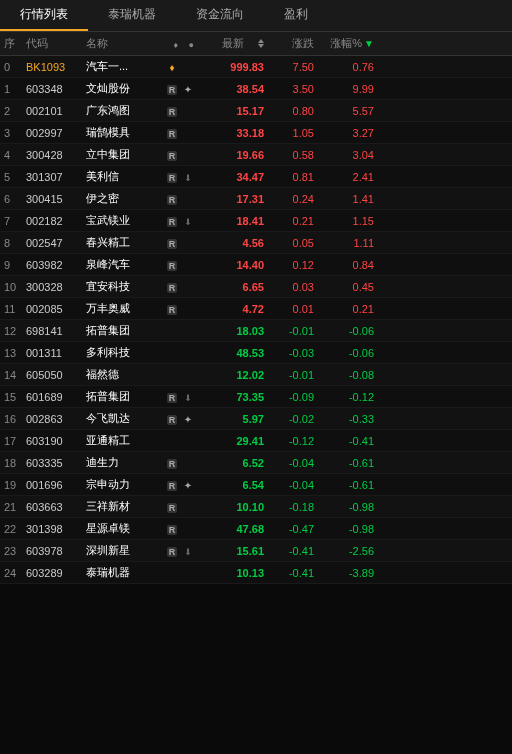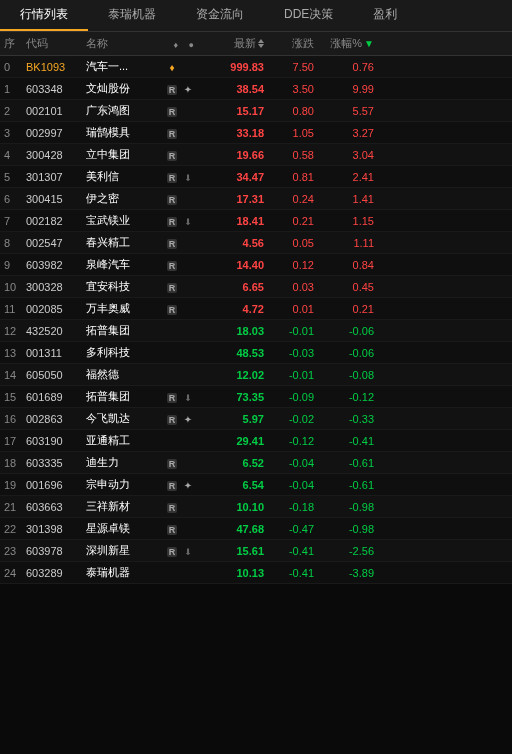--- a/index.html
+++ b/index.html
@@ -85,21 +85,21 @@
       font-weight: bold;
     }
     .icon-diamond {
       color: #f5a623;
       font-size: 10px;
     }
     .latest-header {
       display: flex;
       align-items: center;
       justify-content: flex-end;
-      gap: 2px;
+      gap: 14px;
     }
     .sort-dots {
       display: inline-flex;
       flex-direction: column;
       gap: 1px;
     }
     .sort-dot-up {
       width: 0;
       height: 0;
       border-left: 3px solid transparent;
@@ -125,21 +125,20 @@
     }
   </style>
 </head>
 <body>
 
 <div>
   <div style="display:flex; background:#1a1a1a; border-bottom:1px solid #333;">
     <div class="tab active">行情列表</div>
     <div class="tab">泰瑞机器</div>
     <div class="tab">资金流向</div>
-    <div class="tab">DDE决策</div>
     <div class="tab">盈利</div>
   </div>
 </div>
 
 <div class="table-header">
   <div class="col">序</div>
   <div class="col">代码</div>
   <div class="col">名称</div>
   <div class="col" style="color:#888;">
     <span style="font-size:9px;">♦</span>
@@ -281,21 +280,21 @@
     <div class="cell" style="color:#cccccc;text-align:left;">002085</div>
     <div class="cell" style="color:#fff;text-align:left;">万丰奥威</div>
     <div class="cell" style="text-align:center;"><span class="icon-r">R</span></div>
     <div class="cell" style="text-align:center;"></div>
     <div class="cell" style="color:#ff4444;font-weight:bold;">4.72</div>
     <div class="cell" style="color:#ff4444;">0.01</div>
     <div class="cell" style="color:#ff4444;">0.21</div>
   </div>
     <div class="table-row">
     <div class="cell" style="color:#888;">12</div>
-    <div class="cell" style="color:#cccccc;text-align:left;">432520</div>
+    <div class="cell" style="color:#cccccc;text-align:left;">698141</div>
     <div class="cell" style="color:#fff;text-align:left;">拓普集团</div>
     <div class="cell" style="text-align:center;"></div>
     <div class="cell" style="text-align:center;"></div>
     <div class="cell" style="color:#00cc44;font-weight:bold;">18.03</div>
     <div class="cell" style="color:#00cc44;">-0.01</div>
     <div class="cell" style="color:#00cc44;">-0.06</div>
   </div>
     <div class="table-row">
     <div class="cell" style="color:#888;">13</div>
     <div class="cell" style="color:#cccccc;text-align:left;">001311</div>

